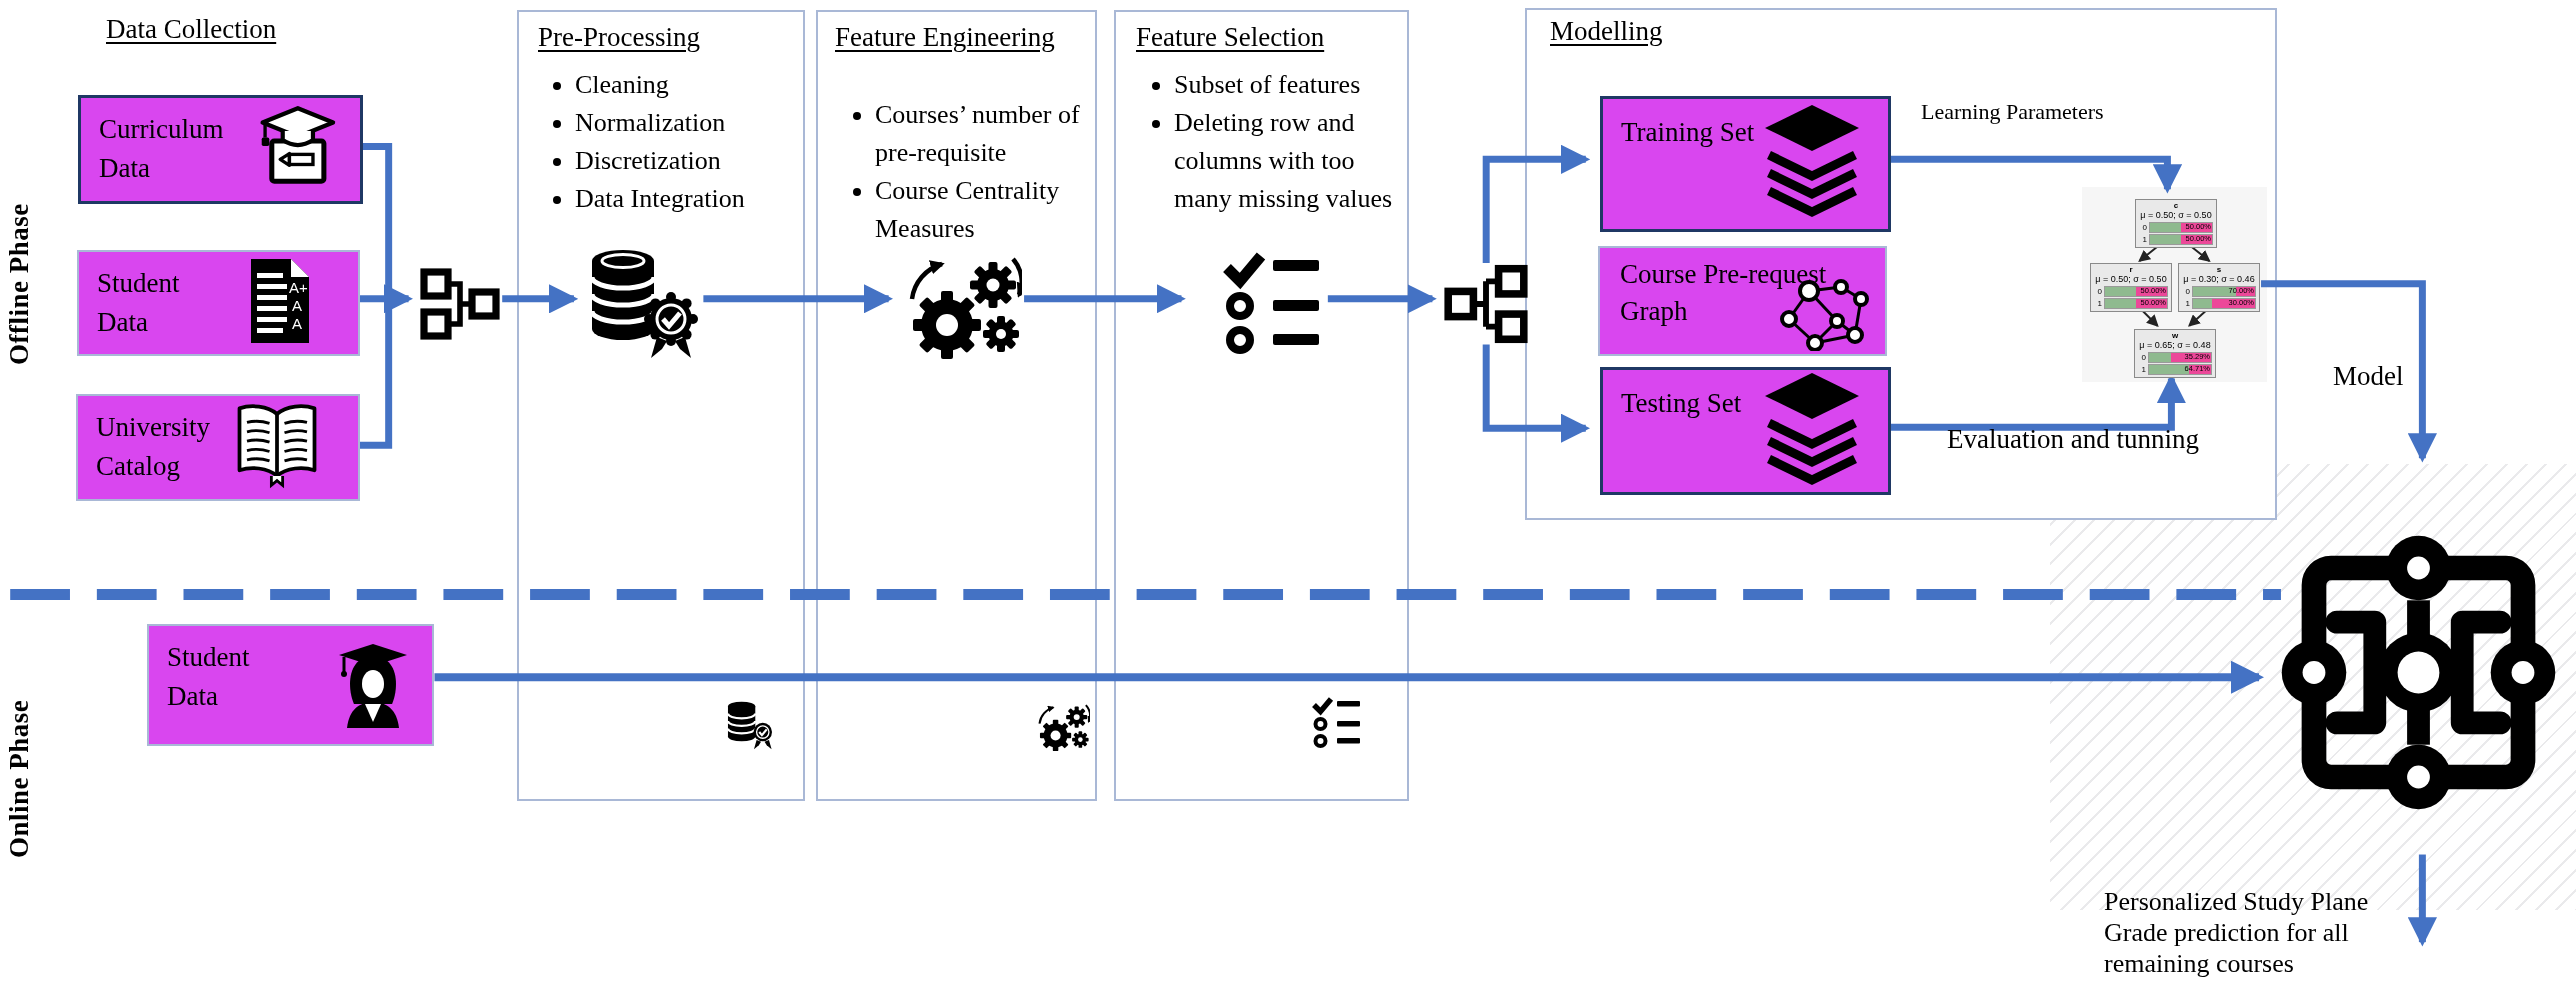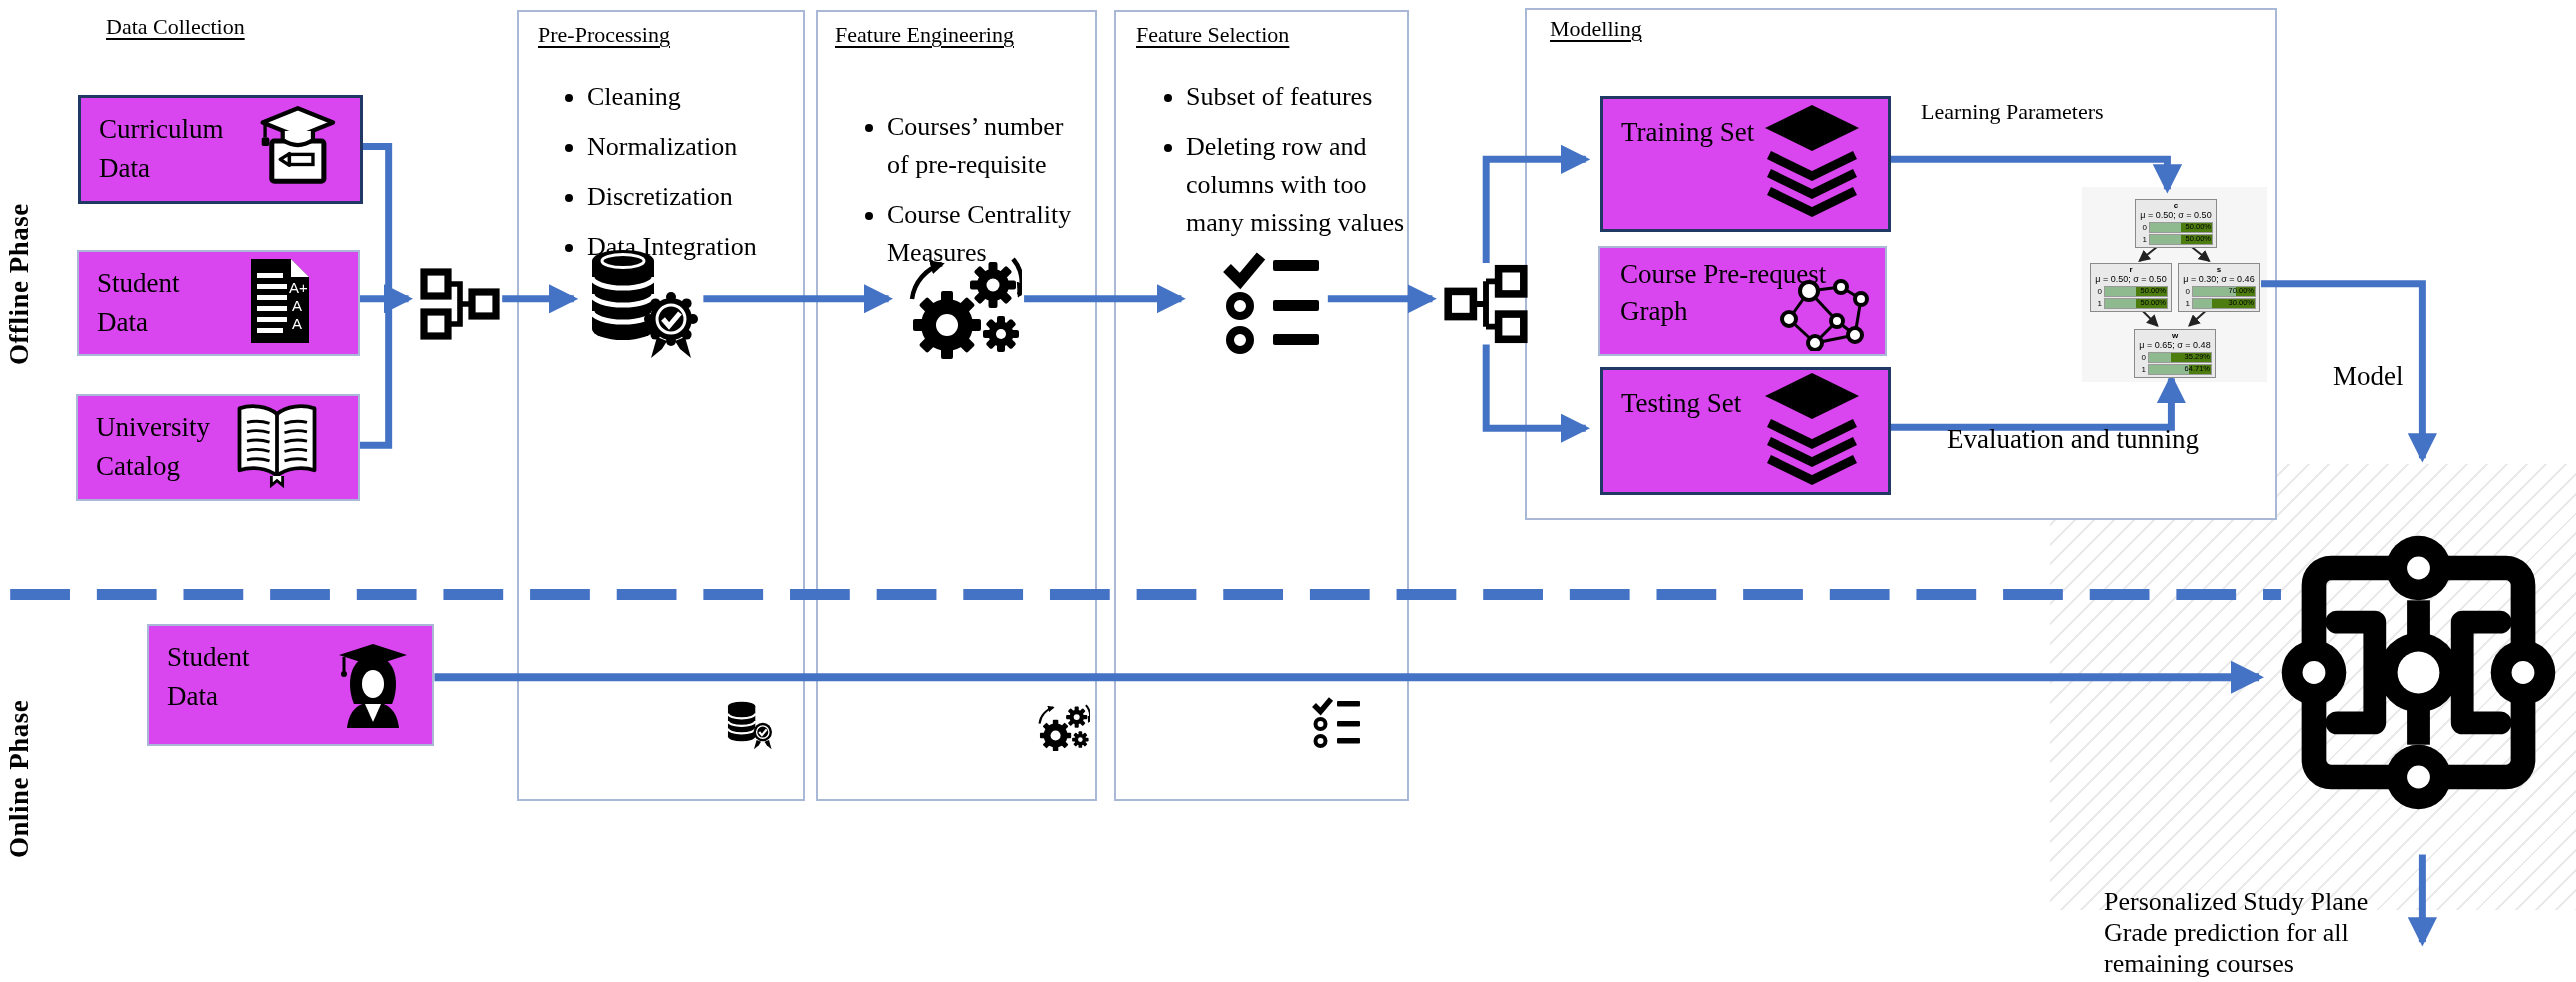--- a/index.html
+++ b/index.html
@@ -2,47 +2,47 @@
 <html><head>
 <meta charset="utf-8">
 <style>
   html,body{margin:0;padding:0;background:#fff}
   #canvas{position:relative;width:2576px;height:982px;background:#fff;overflow:hidden;
           font-family:"Liberation Serif","DejaVu Serif",serif;color:#000}
   .hatch{position:absolute;left:2050px;top:464px;width:526px;height:446px;z-index:1;
          background:repeating-linear-gradient(135deg,rgba(150,150,160,0.20) 0 2px,transparent 2px 14px)}
   .col{position:absolute;top:10px;height:787px;border:2px solid #a9b8d6;background:transparent;z-index:3}
   .modbox{position:absolute;left:1525px;top:8px;width:748px;height:508px;border:2px solid #a9b8d6;background:#fff;z-index:2}
-  .sec-title{position:absolute;font-size:22px;text-decoration:underline;text-underline-offset:4px;z-index:8;white-space:nowrap}
+  .sec-title{position:absolute;font-size:27px;text-decoration:underline;text-underline-offset:4px;z-index:8;white-space:nowrap}
   .v-label{position:absolute;writing-mode:vertical-rl;transform:rotate(180deg);font-weight:bold;
            font-size:27px;z-index:8;text-align:center;letter-spacing:0.5px}
   .dbox{position:absolute;background:#d946ef;z-index:7;font-size:27px;line-height:39px}
   .dbox .lbl{padding:12px 0 0 18px}
   .navy{border:3px solid #1f3864}
   .lite{border:2px solid #a9b8d6}
   ul.blist{position:absolute;margin:0;padding-left:32px;font-size:26px;line-height:38px;z-index:8}
-  ul.blist li{margin:12px;padding:0}
+  ul.blist li{margin:0;padding:0}
   .txt{position:absolute;font-size:26px;line-height:31px;z-index:8}
   .overlay{position:absolute;left:0;top:0;z-index:6}
   .icon{position:absolute;z-index:9;line-height:0}
   .bl{stroke:#4472C4;stroke-width:7;fill:none}
   .bl2{stroke-width:8}
   .ah{marker-end:url(#mb)}
   .dashline{stroke:#4472C4;stroke-width:11;stroke-dasharray:60 27;fill:none}
   .bk{stroke:#222;stroke-width:2;fill:none}
   .ahk{marker-end:url(#mk)}
   .ga{stroke:#000;stroke-width:4.5;fill:none}
   .bayes-panel{position:absolute;left:2082px;top:187px;width:185px;height:195px;background:#f6f6f6;z-index:5}
   .bnode{position:absolute;width:82px;background:#e9e9e9;border:1px solid #8a8a8a;z-index:7;
          font-family:"Liberation Sans","DejaVu Sans",sans-serif;text-align:center;padding:1px 3px 2px 3px;box-sizing:border-box}
   .bn-letter{font-size:8px;line-height:9px;font-weight:bold}
   .bn-stats{font-size:9px;line-height:11px;white-space:nowrap}
   .bn-row{display:flex;align-items:center;height:11px;margin-top:1px}
   .bn-lbl{width:8px;font-size:8px;line-height:10px;text-align:right;margin-right:2px}
-  .bn-track{position:relative;flex:1;height:9px;background:#4d7c0f;border:1px solid #9a9a9a}
+  .bn-track{position:relative;flex:1;height:9px;background:#ec4899;border:1px solid #9a9a9a}
   .bn-bar{position:absolute;left:0;top:0;bottom:0;background:#8fba8f}
   .bn-pct{position:absolute;right:1px;top:0;font-size:7.5px;line-height:8px}
 </style>
 </head>
 <body>
 
 <div id="canvas">
 
   <div class="hatch"></div>
 

